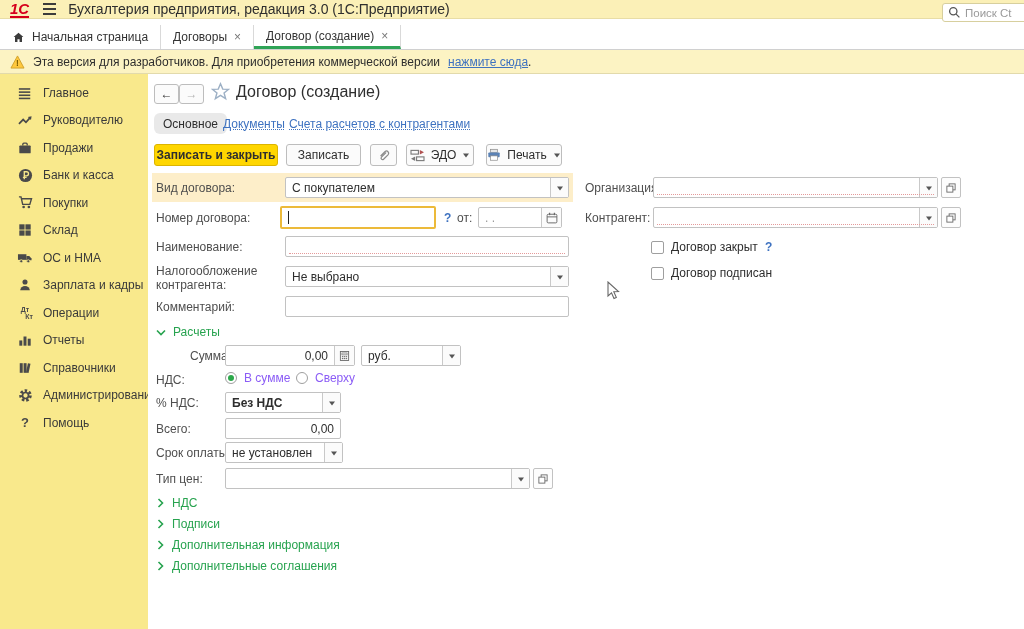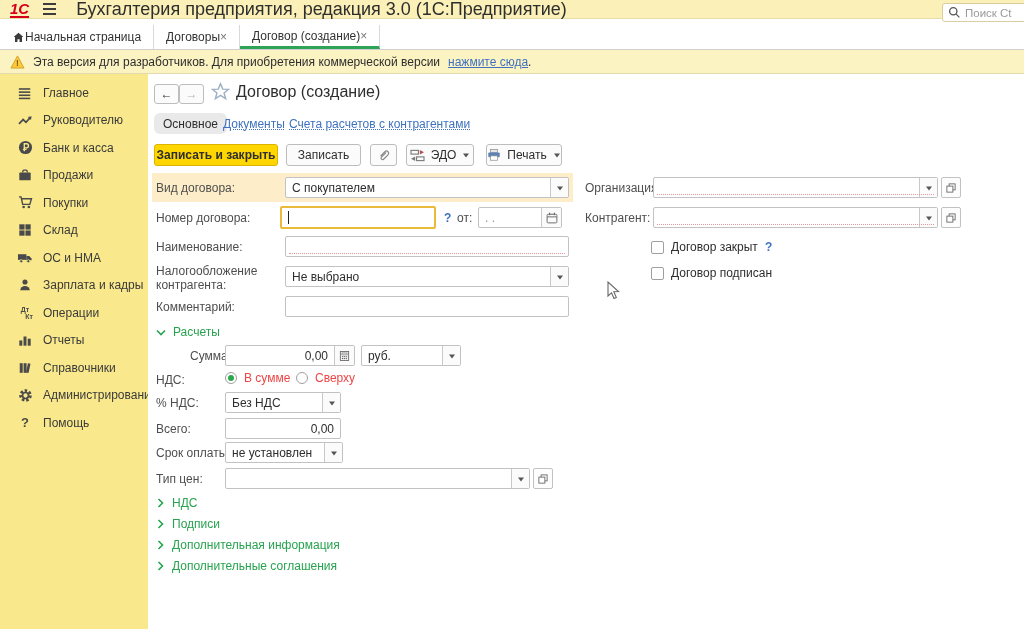--- a/index.html
+++ b/index.html
@@ -7,30 +7,30 @@
   #stage { position:relative; width:1024px; height:629px; overflow:hidden; background:#fff; }
 
   
   .topbar { position:absolute; left:0; top:0; width:1024px; height:19px;
             background:#fbf0b7; border-bottom:1px solid #e8ddA6;
             display:flex; align-items:center; }
   .logo { font-weight:bold; font-style:italic; font-size:15px; color:#d6001c;
           margin-left:10px; letter-spacing:0; border-bottom:2px solid #d6001c; line-height:15px; }
   .hamburger { margin-left:14px; display:flex; flex-direction:column; gap:3px; cursor:pointer; }
   .hamburger i { display:block; width:13px; height:2px; background:#3c3c3c; }
-  .app-title { margin-left:20px; font-size:18px; color:#2e2e2e; }
+  .app-title { margin-left:12px; font-size:14px; color:#2e2e2e; }
   .searchbox { position:absolute; right:-28px; top:3px; width:110px; height:19px;
                background:#fff; border:1px solid #d7cf9e; border-radius:3px;
                display:flex; align-items:center; gap:4px; padding-left:5px; overflow:hidden; }
   .searchbox .stext { font-size:11.5px; color:#9a9a9a; white-space:nowrap; }
 
   
   .tabbar { position:absolute; left:0; top:25px; width:1024px; height:25px; background:#ffffff;
             border-bottom:1px solid #d0d0d0; display:flex; align-items:stretch; }
-  .tab { display:flex; align-items:center; gap:0; padding:0 12px; font-size:12px; color:#333;
+  .tab { display:flex; align-items:center; gap:7px; padding:0 12px; font-size:12px; color:#333;
          border-right:1px solid #d9d9d9; cursor:pointer; position:relative; }
   .tab.active { border-bottom:3px solid #2fa457; }
   .tab .x { color:#777; font-size:12px; cursor:pointer; }
 
   
   .warnbar { position:absolute; left:0; top:50px; width:1024px; height:24px; background:#fcf3c3;
              border-bottom:1px solid #e2daac; display:flex; align-items:center; font-size:12px; color:#2e2e2e; }
   .warnbar .wtxt { margin-left:8px; }
   .warn-link { color:#3e72c0; text-decoration:underline; cursor:pointer; }
 
@@ -68,21 +68,21 @@
              display:flex; align-items:center; padding:0 9px; cursor:pointer; }
   .navlink { position:absolute; font-size:12px; color:#3e72c0; text-decoration:underline;
              text-decoration-style:dotted; cursor:pointer; }
   .page-title { position:absolute; font-size:16px; color:#2e2e2e; }
   .green-sec { position:absolute; font-size:12px; color:#27a34f; display:flex; align-items:center; gap:7px; cursor:pointer; }
   .helpq { position:absolute; color:#3e72c0; font-weight:bold; font-size:12px; cursor:pointer; }
   .hl-row { position:absolute; background:#fdeec9; }
   .radio { width:12px; height:12px; border:1px solid #9f9f9f; border-radius:50%; background:#fff;
            display:inline-flex; align-items:center; justify-content:center; }
   .radio.sel::after { content:""; width:6px; height:6px; border-radius:50%; background:#2ba84a; }
-  .rlabel { font-size:12px; color:#ef4444; }
+  .rlabel { font-size:12px; color:#8b5cf6; }
   .checkbox { width:13px; height:13px; border:1px solid #9f9f9f; border-radius:2px; background:#fff; cursor:pointer; }
   .cbrow { position:absolute; display:flex; align-items:center; gap:7px; }
   .cblabel { font-size:12px; color:#2e2e2e; }
   .cursor { position:absolute; pointer-events:none; }
 </style>
 </head>
 <body>
 
 <div id="stage">
 
@@ -152,36 +152,36 @@
       <span class="side-ic">
           <svg width="15" height="15" viewBox="0 0 16 16">
             <polyline points="1,11.5 5.5,7 8.5,10 12.5,5.5" fill="none" stroke="#4a4a4a" stroke-width="1.8"></polyline>
             <polygon points="14.5,3.5 10.5,4.3 13.8,7.4" fill="#4a4a4a"></polygon>
           </svg>
         </span>
       <span>Руководителю</span>
     </div>
     <div class="side-item">
       <span class="side-ic">
+          <svg width="14" height="14" viewBox="0 0 16 16">
+            <path d="M5.5 5 V3.6 a1.2 1.2 0 0 1 1.2-1.2 h2.6 a1.2 1.2 0 0 1 1.2 1.2 V5" fill="none" stroke="#4a4a4a" stroke-width="1.5"></path>
+            <rect x="1.5" y="5" width="13" height="9" rx="1" fill="#4a4a4a"></rect>
+          </svg>
+        </span>
+      <span>Продажи</span>
+    </div>
+    <div class="side-item">
+      <span class="side-ic">
           <svg width="15" height="15" viewBox="0 0 16 16">
             <circle cx="8" cy="8" r="7" fill="#4a4a4a"></circle>
             <path d="M6.7 12 V4 H9 a2.2 2.2 0 0 1 0 4.4 H6.7" fill="none" stroke="#f9e98c" stroke-width="1.4"></path>
             <line x1="5.2" y1="10" x2="9.2" y2="10" stroke="#f9e98c" stroke-width="1.2"></line>
           </svg>
         </span>
       <span>Банк и касса</span>
-    </div>
-    <div class="side-item">
-      <span class="side-ic">
-          <svg width="14" height="14" viewBox="0 0 16 16">
-            <path d="M5.5 5 V3.6 a1.2 1.2 0 0 1 1.2-1.2 h2.6 a1.2 1.2 0 0 1 1.2 1.2 V5" fill="none" stroke="#4a4a4a" stroke-width="1.5"></path>
-            <rect x="1.5" y="5" width="13" height="9" rx="1" fill="#4a4a4a"></rect>
-          </svg>
-        </span>
-      <span>Продажи</span>
     </div>
     <div class="side-item">
       <span class="side-ic">
           <svg width="15" height="15" viewBox="0 0 16 16">
             <polyline points="1,2 3.2,2 5,10 12.6,10 14.4,4 4,4" fill="none" stroke="#4a4a4a" stroke-width="1.5"></polyline>
             <circle cx="6" cy="12.8" r="1.4" fill="#4a4a4a"></circle>
             <circle cx="11.6" cy="12.8" r="1.4" fill="#4a4a4a"></circle>
           </svg>
         </span>
       <span>Покупки</span>
@@ -416,21 +416,21 @@
     <span class="cbrow" style="left:77px; top:297px;">
       <span class="radio sel"></span>
       <span class="rlabel">В сумме</span>
     </span>
     <span class="cbrow" style="left:148px; top:297px;">
       <span class="radio"></span>
       <span class="rlabel">Сверху</span>
     </span>
 
     <span class="label" style="left:8px; top:322px;">% НДС:</span>
-    <div class="field" style="left:77px; top:318px; width:116px;">
+    <div class="field" style="left:77px; top:318px; width:116px;font-weight:bold;">
       <span class="txt">Без НДС</span>
       <span class="dd">
           <svg width="8" height="8" viewBox="0 0 8 8">
             <polygon points="1,2.5 7,2.5 4,6.5" fill="#555"></polygon>
           </svg>
         </span>
     </div>
 
     <span class="label" style="left:8px; top:348px;">Всего:</span>
     <div class="field" style="left:77px; top:344px; width:116px;">

